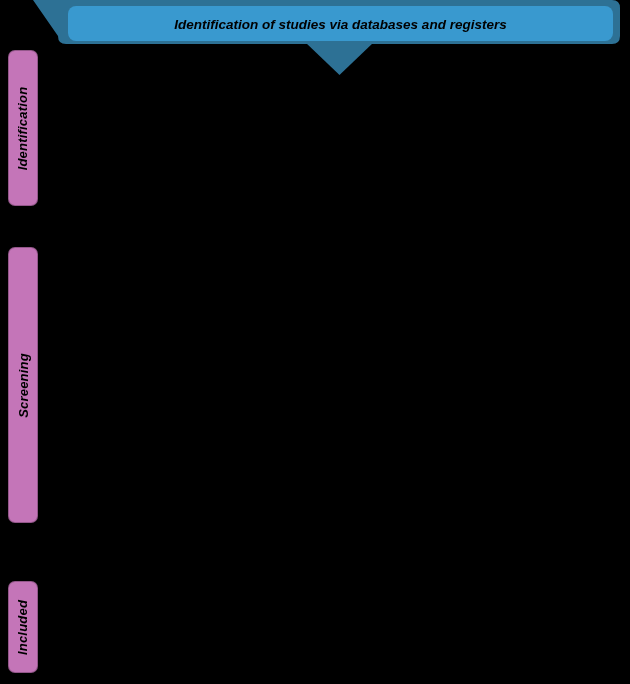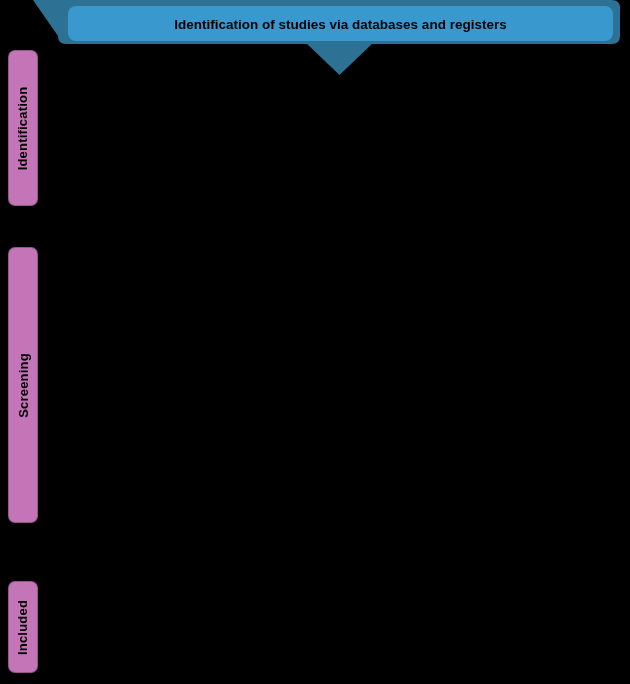--- a/index.html
+++ b/index.html
@@ -7,20 +7,21 @@
     padding: 0;
     background: #000;
   }
   .canvas {
     position: relative;
     width: 620px;
     height: 684px;
     background: #000;
     overflow: hidden;
     font-family: "Liberation Sans", sans-serif;
+    font-style: italic;
   }
   .banner-svg {
     position: absolute;
     top: 0;
     left: 0;
     display: block;
   }
   .banner-title {
     font-family: "Liberation Sans", sans-serif;
     font-size: 13.5px;

